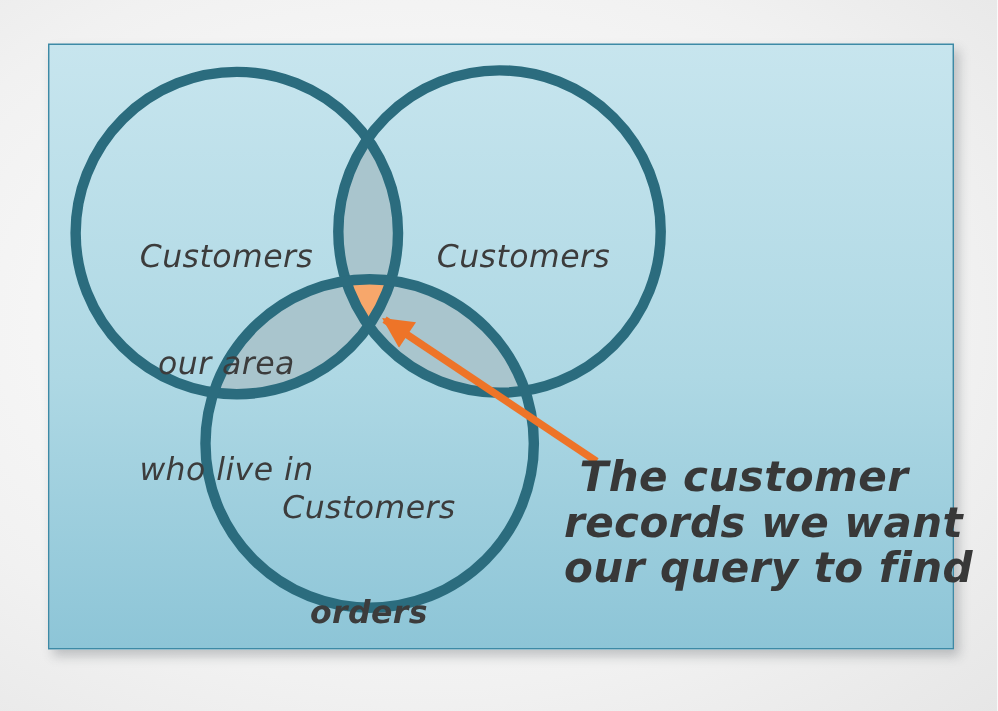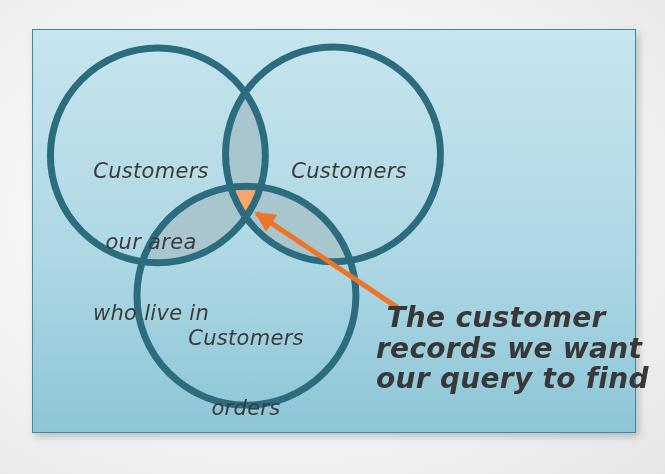--- a/index.html
+++ b/index.html
@@ -61,21 +61,21 @@
     position: absolute;
     text-align: center;
     color: var(--label-text, #3c3c3c);
     font-style: italic;
     font-size: 21px;
     line-height: 27px;
     letter-spacing: 0.3px;
     white-space: nowrap;
   }
   .label .ln { display: block; margin-top: 44px; }
-  .label .ln.bold { font-weight: normal; }
+  .label .ln.bold { font-weight: bold; }
   .callout {
     position: absolute;
     text-align: center;
     color: var(--callout-text, #383838);
     font-style: italic;
     font-weight: bold;
     font-size: 28px;
     line-height: 30.5px;
     letter-spacing: 0.3px;
     white-space: nowrap;

